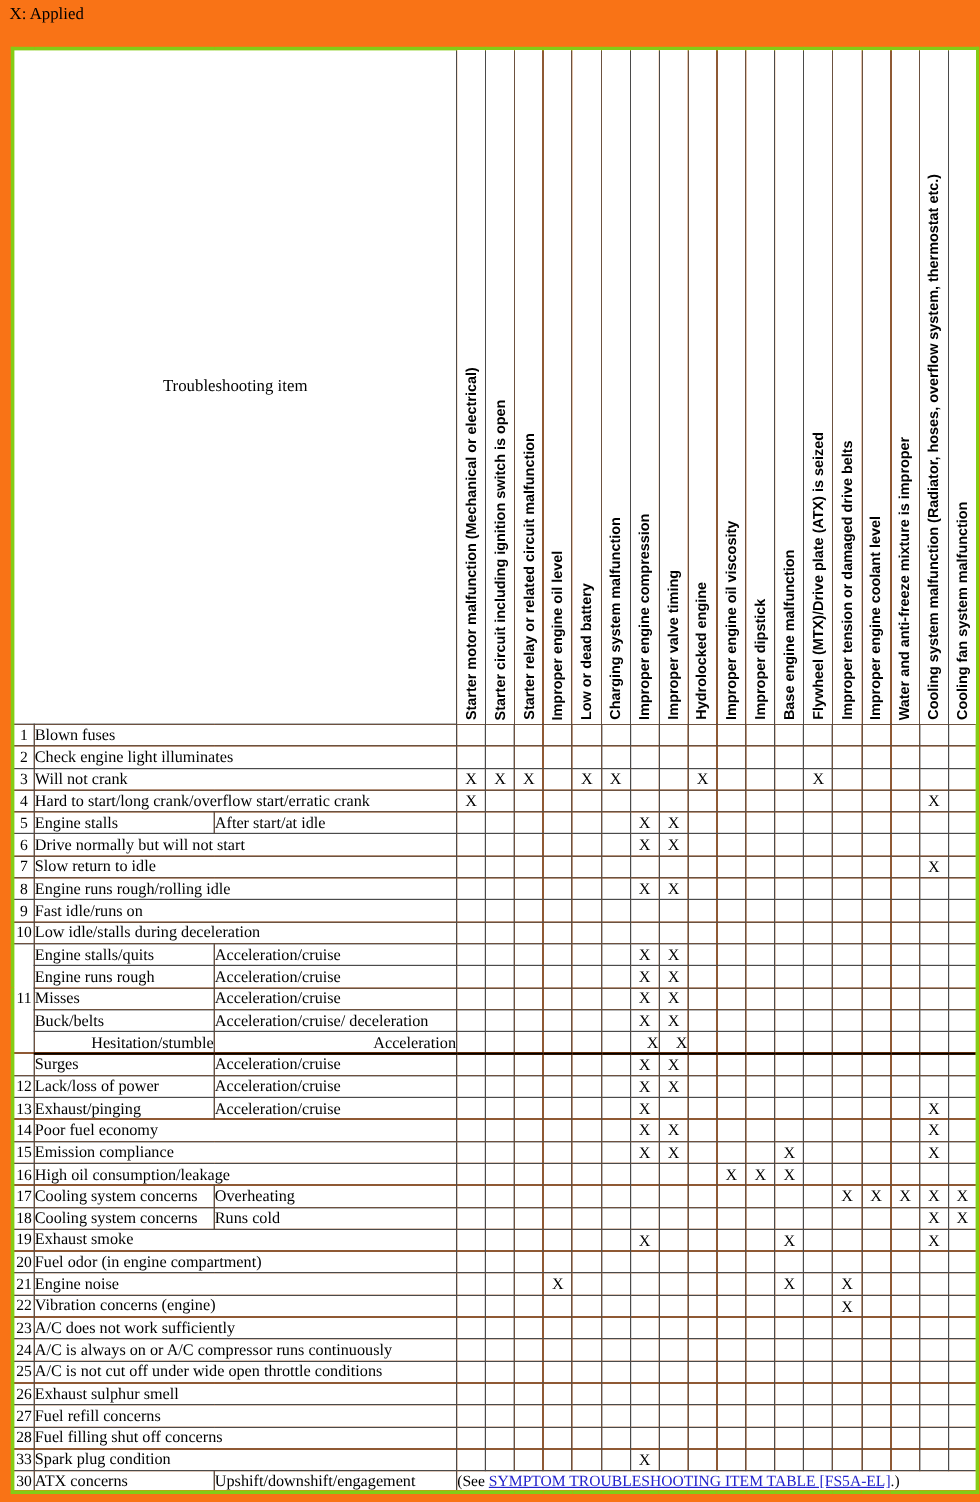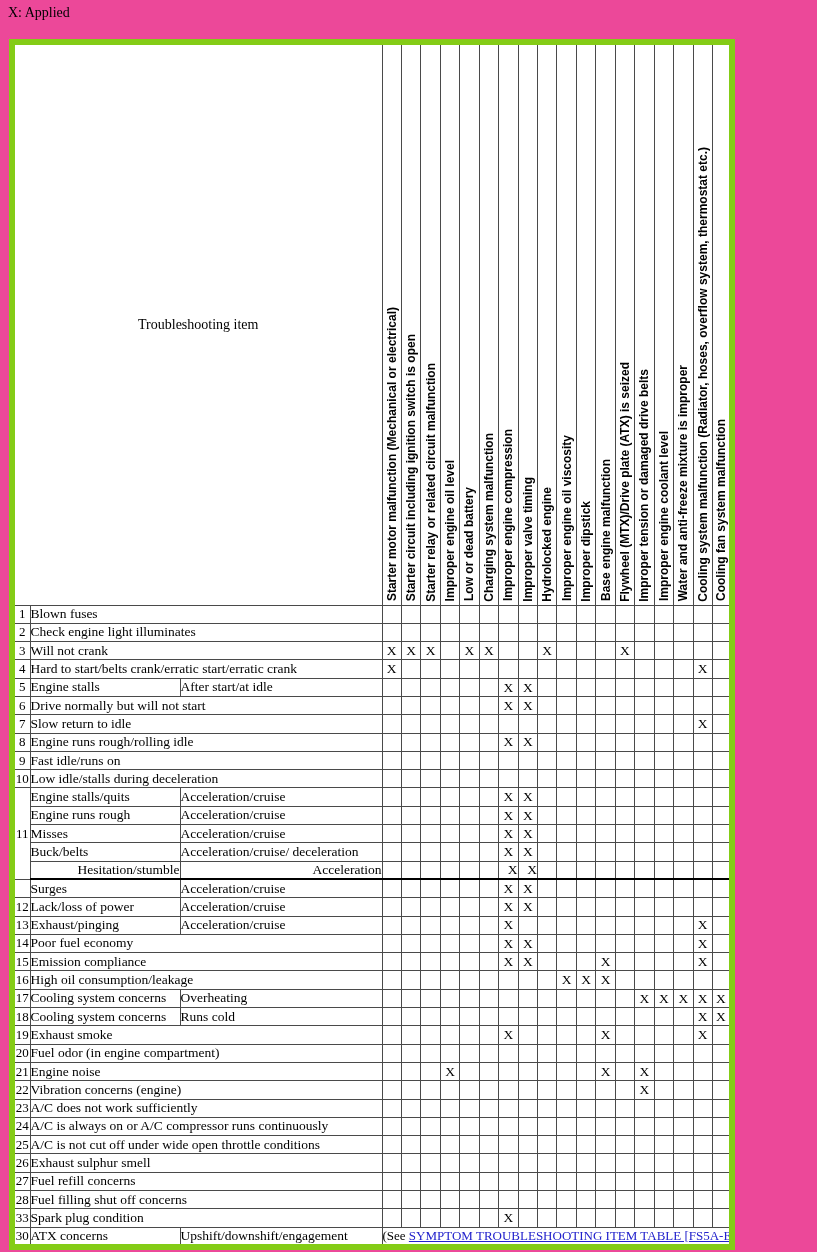--- a/index.html
+++ b/index.html
@@ -1,27 +1,27 @@
 <!DOCTYPE html>
 <html><head>
 <meta charset="utf-8">
 <style>
   html,body { margin:0; padding:0; background:#ffffff; }
   .page {
-    position:relative; width:817px; height:1252px; background:#ec4899;
+    position:relative; width:817px; height:1252px; background:#f97316;
     font-family:"Liberation Serif", serif; color:#000;
     overflow:hidden;
   }
   .legend {
     position:absolute; left:8px; top:5px; font-size:14px;
   }
   table.ts {
     position:absolute; left:9px; top:39px;
-    width:726px; border-collapse:collapse; table-layout:fixed;
-    border:6px solid #84cc16;
+    width:807px; border-collapse:collapse; table-layout:fixed;
+    border:3px solid #84cc16;
   }
   table.ts td {
     border:1px solid #4a4a4a; padding:0; overflow:hidden;
     background:#fff;
   }
   
   tr.head-row { height:563px; }
   td.corner {
     text-align:center; vertical-align:middle; font-size:14px;
   }
@@ -195,21 +195,21 @@
           <td class="mark"></td>
           <td class="mark">X</td>
           <td class="mark"></td>
           <td class="mark"></td>
           <td class="mark"></td>
           <td class="mark"></td>
           <td class="mark"></td>
         </tr>
         <tr class="datarow">
           <td class="num">4</td>
-          <td class="label" colspan="2">Hard to start/belts crank/erratic start/erratic crank</td>
+          <td class="label" colspan="2">Hard to start/long crank/overflow start/erratic crank</td>
           <td class="mark">X</td>
           <td class="mark"></td>
           <td class="mark"></td>
           <td class="mark"></td>
           <td class="mark"></td>
           <td class="mark"></td>
           <td class="mark"></td>
           <td class="mark"></td>
           <td class="mark"></td>
           <td class="mark"></td>

